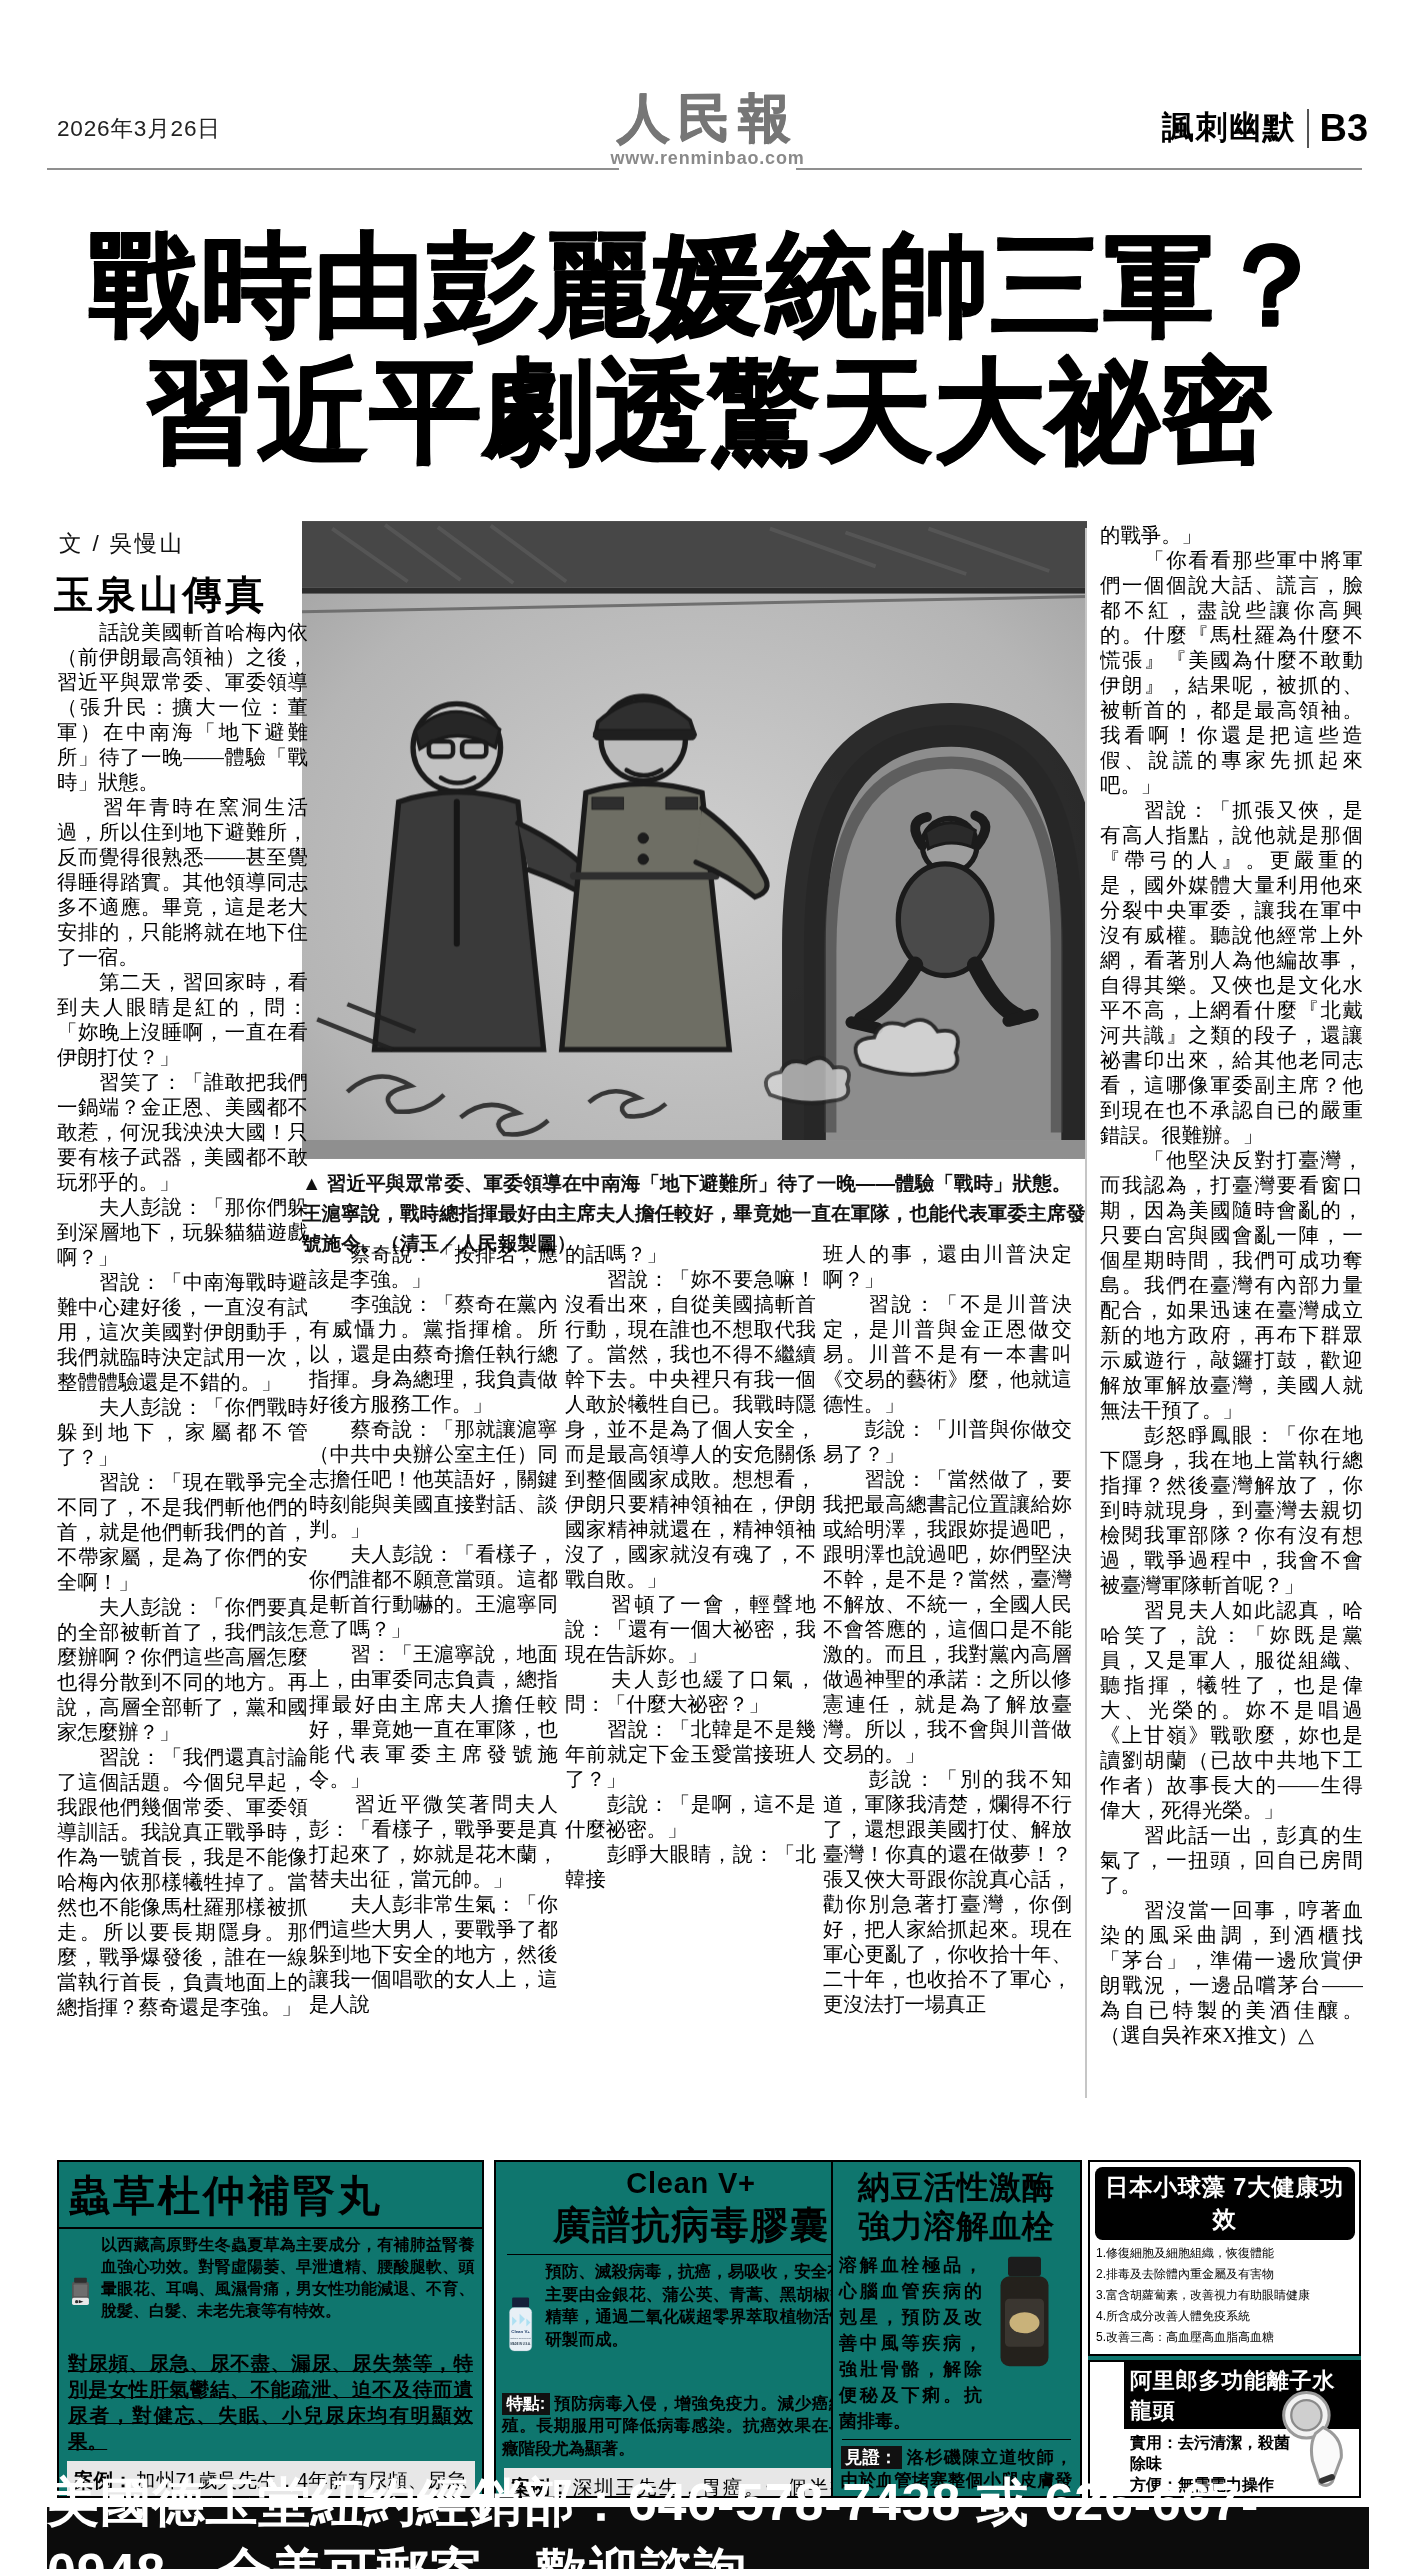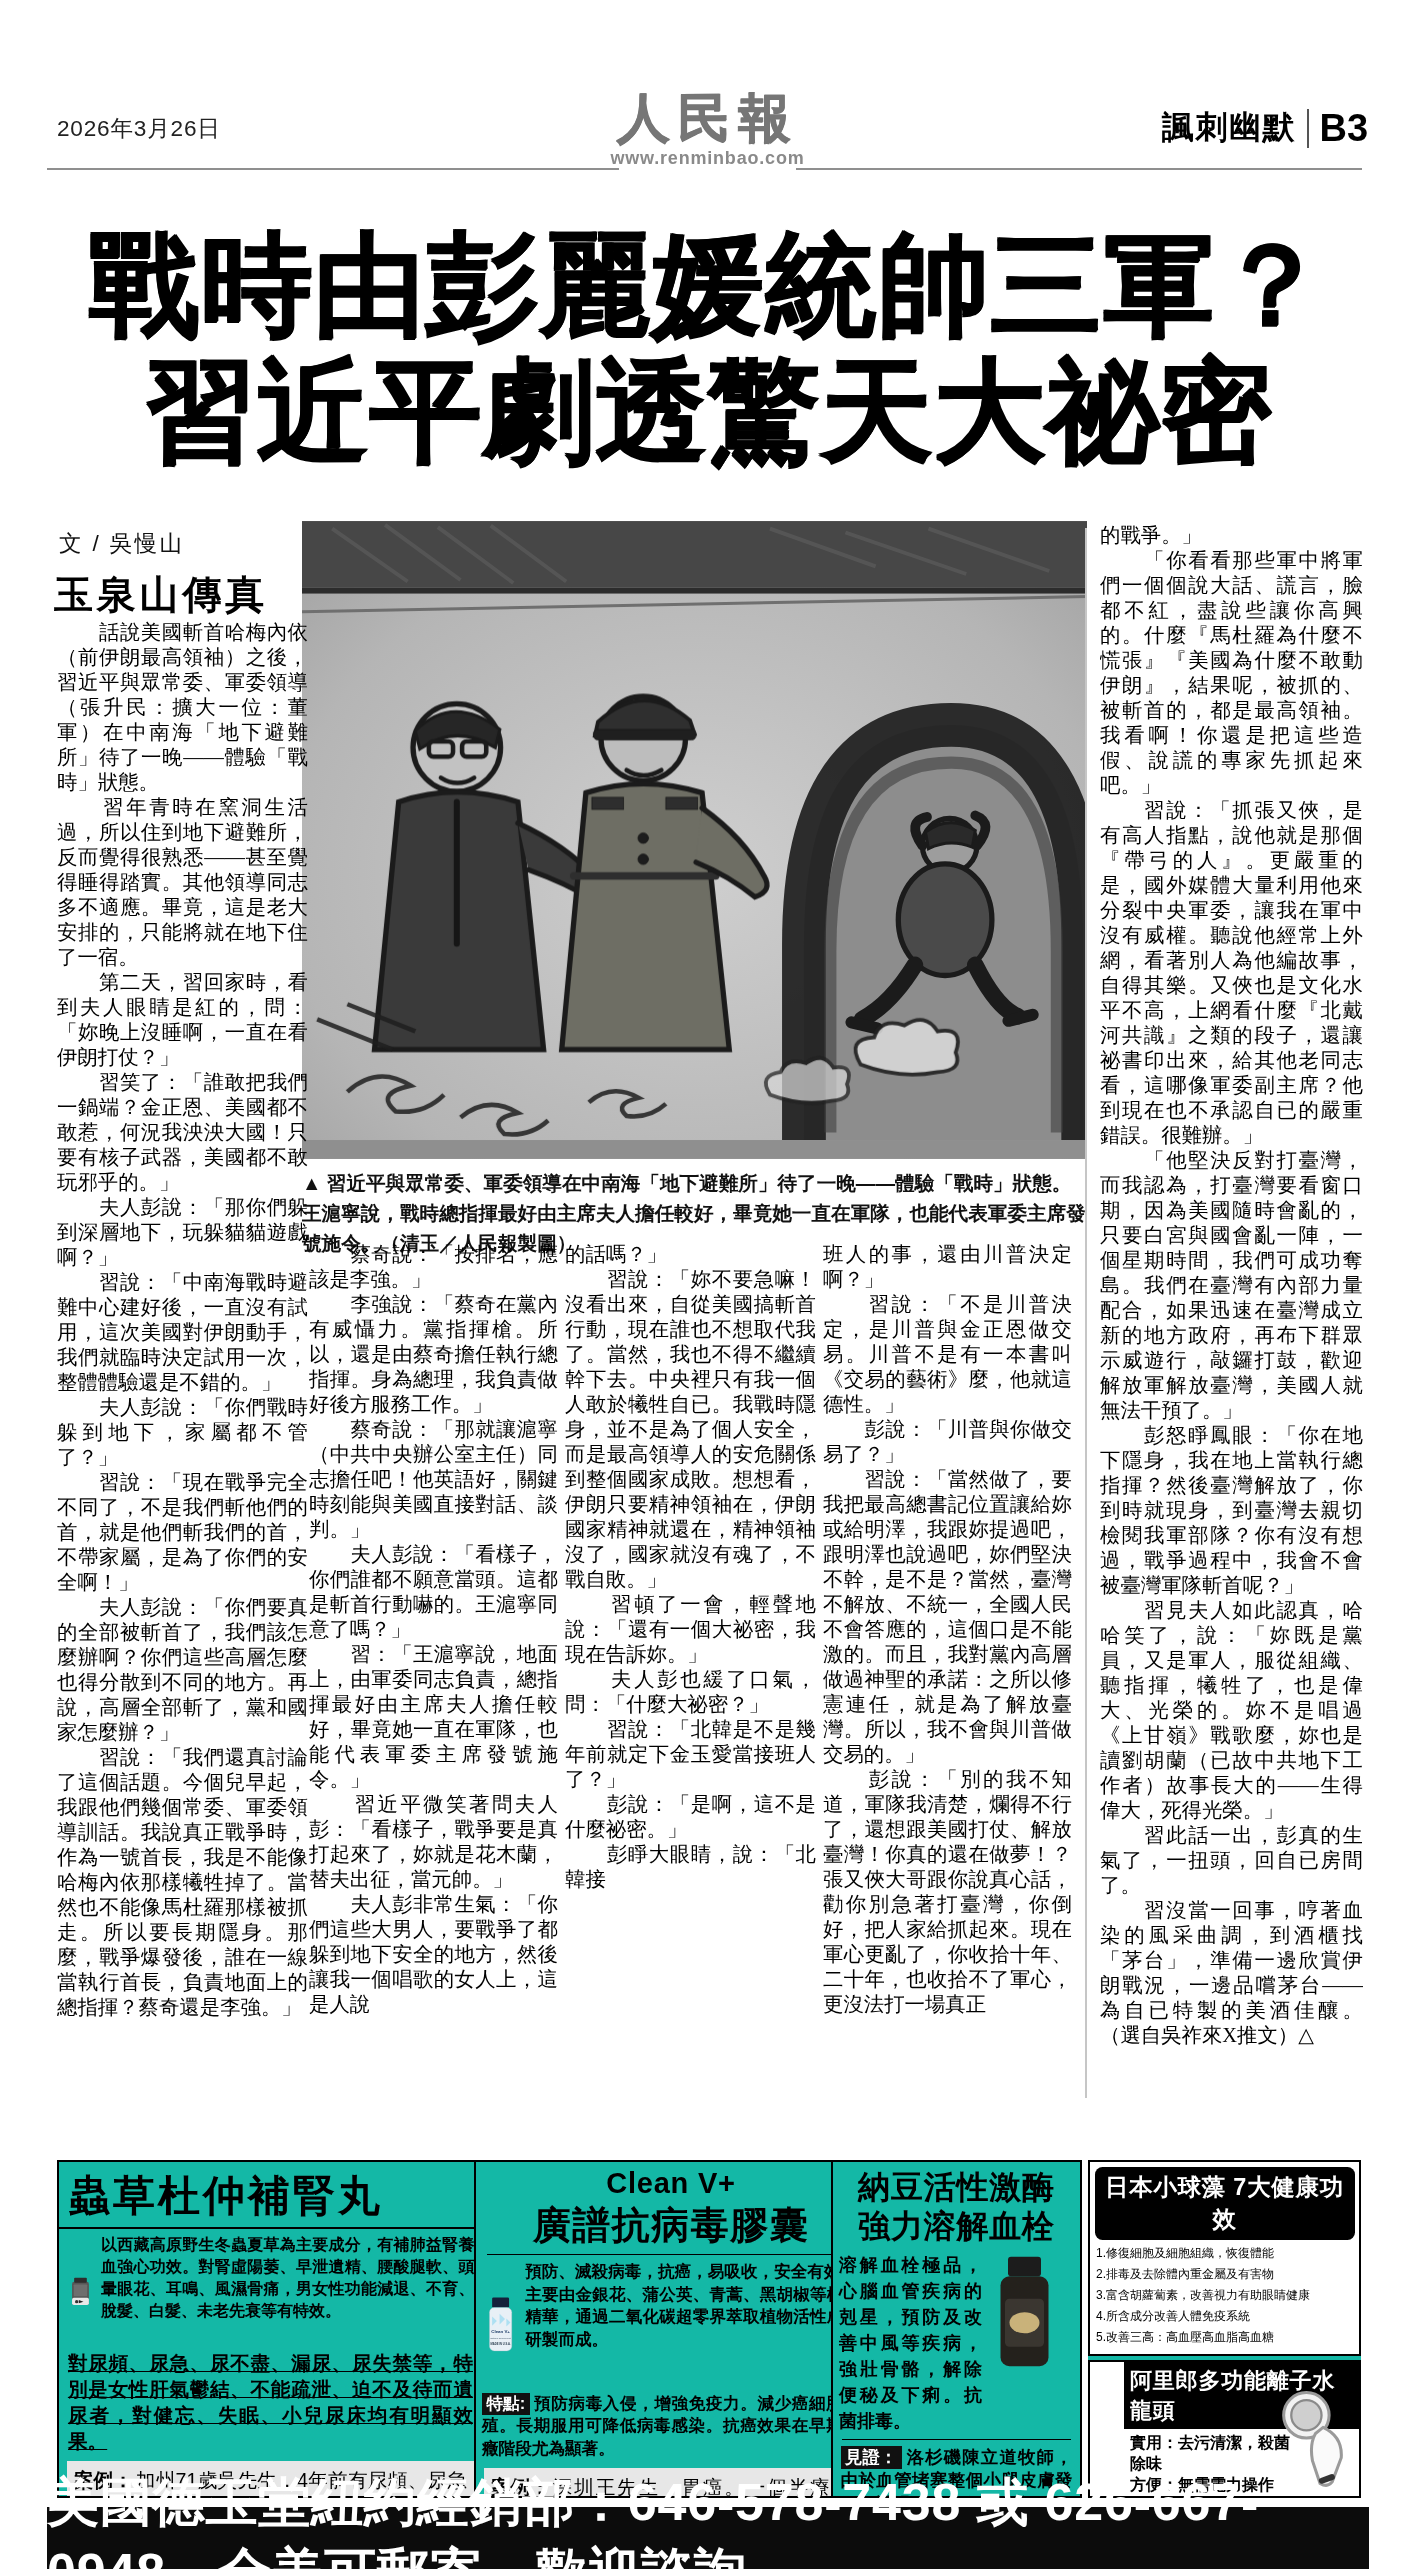--- a/index.html
+++ b/index.html
@@ -38,23 +38,23 @@
   .c2{left:309px;top:1242px;width:249px;height:891px;}
   .c3{left:565px;top:1242px;width:251px;height:891px;}
   .c4{left:823px;top:1242px;width:249px;height:891px;}
   .c5{left:1100px;top:523px;width:263px;height:1600px;}
   .colrule{left:1085px;top:528px;width:1.5px;height:1570px;background:#c6c6c6;}
 
   .cartoon{left:302px;top:521px;width:785px;height:638px;background:#bdbdbd;overflow:hidden;}
   .caption{left:302px;top:1168px;width:785px;font-size:19.6px;font-weight:bold;line-height:30px;color:#111;}
 
   
-  .adbox{position:absolute;top:2160px;height:338px;border:2.3px solid #000;box-sizing:border-box;overflow:hidden;background:#14b8a6;}
+  .adbox{position:absolute;top:2160px;height:338px;border:2.3px solid #000;box-sizing:border-box;overflow:hidden;background:#0f766e;}
   .ad1{left:57px;width:427px;}
-  .ad2{left:474px;width:394px;}
+  .ad2{left:494px;width:394px;}
   .ad3{left:831px;width:251px;}
   .ad4{left:1088px;width:273px;border:none;}
   .ad4 .sub{border:2.3px solid #000;box-sizing:border-box;overflow:hidden;background:#fff;}
 
   .ad1-title{font-size:42px;font-weight:900;letter-spacing:3px;padding:6px 9px 3px;border-bottom:2.3px solid #000;}
   .ad1-row{display:flex;gap:7.5px;padding:4.5px 7.5px 1.5px;}
   .ad1-intro{font-size:16px;line-height:22px;font-weight:600;text-align:justify;}
   .ad1-body{font-size:19.6px;line-height:26px;font-weight:600;padding:1.5px 9px;text-align:justify;text-decoration:underline;}
   .case{background:#e7e7e7;margin:6px 7.5px;padding:6px 7.5px;font-size:19.6px;line-height:26px;text-align:justify;}
   .case-label{font-weight:900;float:left;margin-right:3px;}

